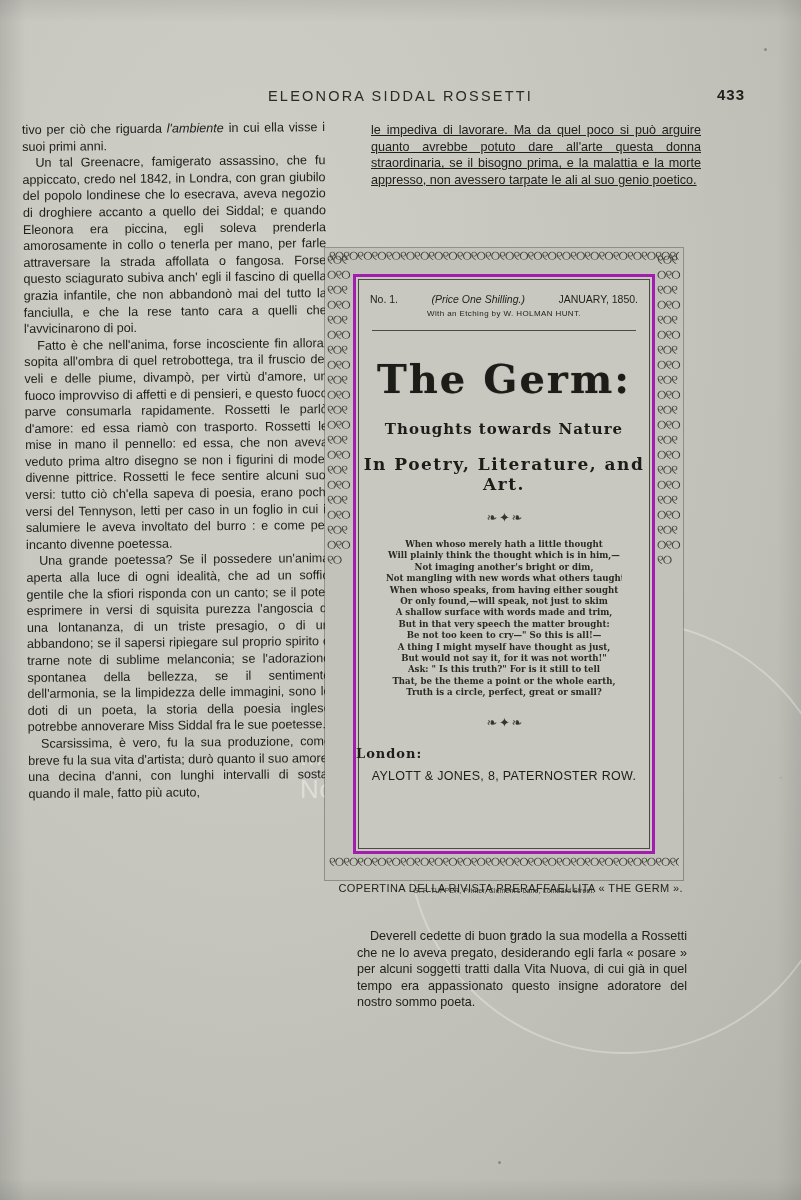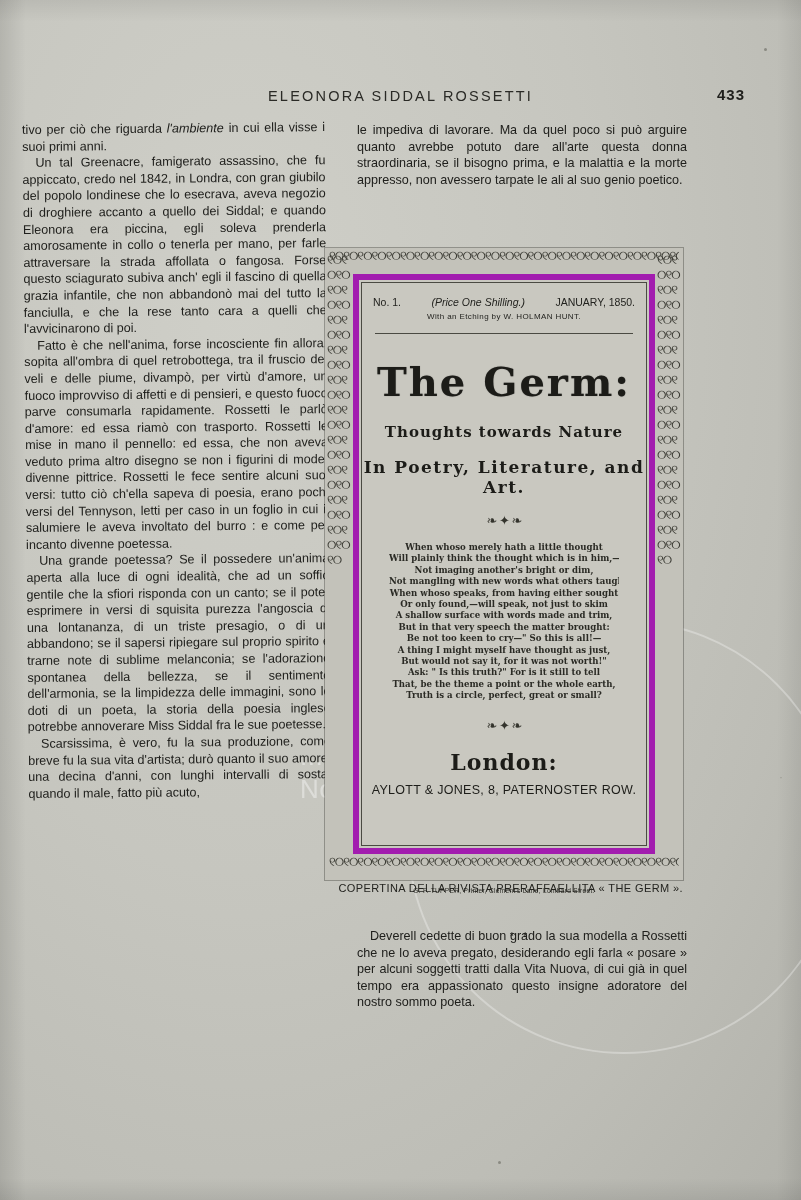--- a/index.html
+++ b/index.html
@@ -53,21 +53,21 @@
     position:absolute;
     font-family:"Liberation Sans", sans-serif;
     font-size:12.6px;
     line-height:16.6px;
     color:#20201d;
     text-align:justify;
   }
   .col p{margin:0 0 0 0;text-indent:13px;}
   .col p.noind{text-indent:0;}
   #colL{left:22px;top:122px;width:303px;transform:rotate(-0.55deg);transform-origin:left top;}
-  #colR{left:357px;top:122px;width:330px;}
+  #colR{left:371px;top:122px;width:330px;text-decoration:underline;}
   #colR2{left:357px;top:928px;width:330px;}
   .it{font-style:italic;}
 
   
   #plate{
     position:absolute;left:325px;top:248px;width:358px;height:632px;
     background:#c3c2ba;
     box-shadow:0 0 0 1px rgba(40,40,35,.35);
   }
   .orn{
@@ -81,21 +81,21 @@
     overflow:hidden;
   }
   .orn-top{left:4px;top:2px;width:350px;height:22px;}
   .orn-bot{left:4px;bottom:2px;width:350px;height:22px;}
   .orn-left{left:2px;top:4px;width:24px;height:624px;line-height:15px;word-break:break-all;white-space:normal;}
   .orn-right{right:2px;top:4px;width:24px;height:624px;line-height:15px;word-break:break-all;white-space:normal;}
 
   #plate-inner{
     position:absolute;left:28px;top:26px;right:28px;bottom:26px;
     background:#c9c8c0;
-    border:6px solid #a21caf;
+    border:3px solid #a21caf;
     box-shadow:inset 0 0 0 2px #c9c8c0, inset 0 0 0 3px #4a4a42;
   }
   .pl-row{
     display:flex;justify-content:space-between;align-items:baseline;
     padding:16px 14px 0 14px;
     font-size:10.5px;color:#23231f;
   }
   .pl-row .mid{font-style:italic;}
   .pl-etch{
     text-align:center;font-size:8px;letter-spacing:.4px;color:#23231f;
@@ -129,24 +129,23 @@
     margin:14px 30px 0 30px;
     text-align:center;
     font-family:"DejaVu Serif", serif;
     font-size:8.6px;
     line-height:11.4px;
     color:#2a2a24;
     font-weight:bold;
   }
   .poem div{white-space:nowrap;overflow:hidden;text-overflow:clip;}
   .imprint{
-    text-align:center;
-    font-family:"DejaVu Serif", serif;
-    font-weight:bold;
-    font-size:22px;
+    font-family:"DejaVu Serif", serif;
+    font-weight:bold;
+    font-size:13px;
     color:#1c1c18;
     margin-top:16px;
     letter-spacing:1px;
   }
   .imprint2{
     text-align:center;font-size:12.5px;color:#1d1d19;margin-top:8px;letter-spacing:.3px;
   }
   .printer{
     position:absolute;left:0;right:0;bottom:-14px;text-align:center;
     font-size:6.6px;letter-spacing:.3px;color:#2a2a24;

